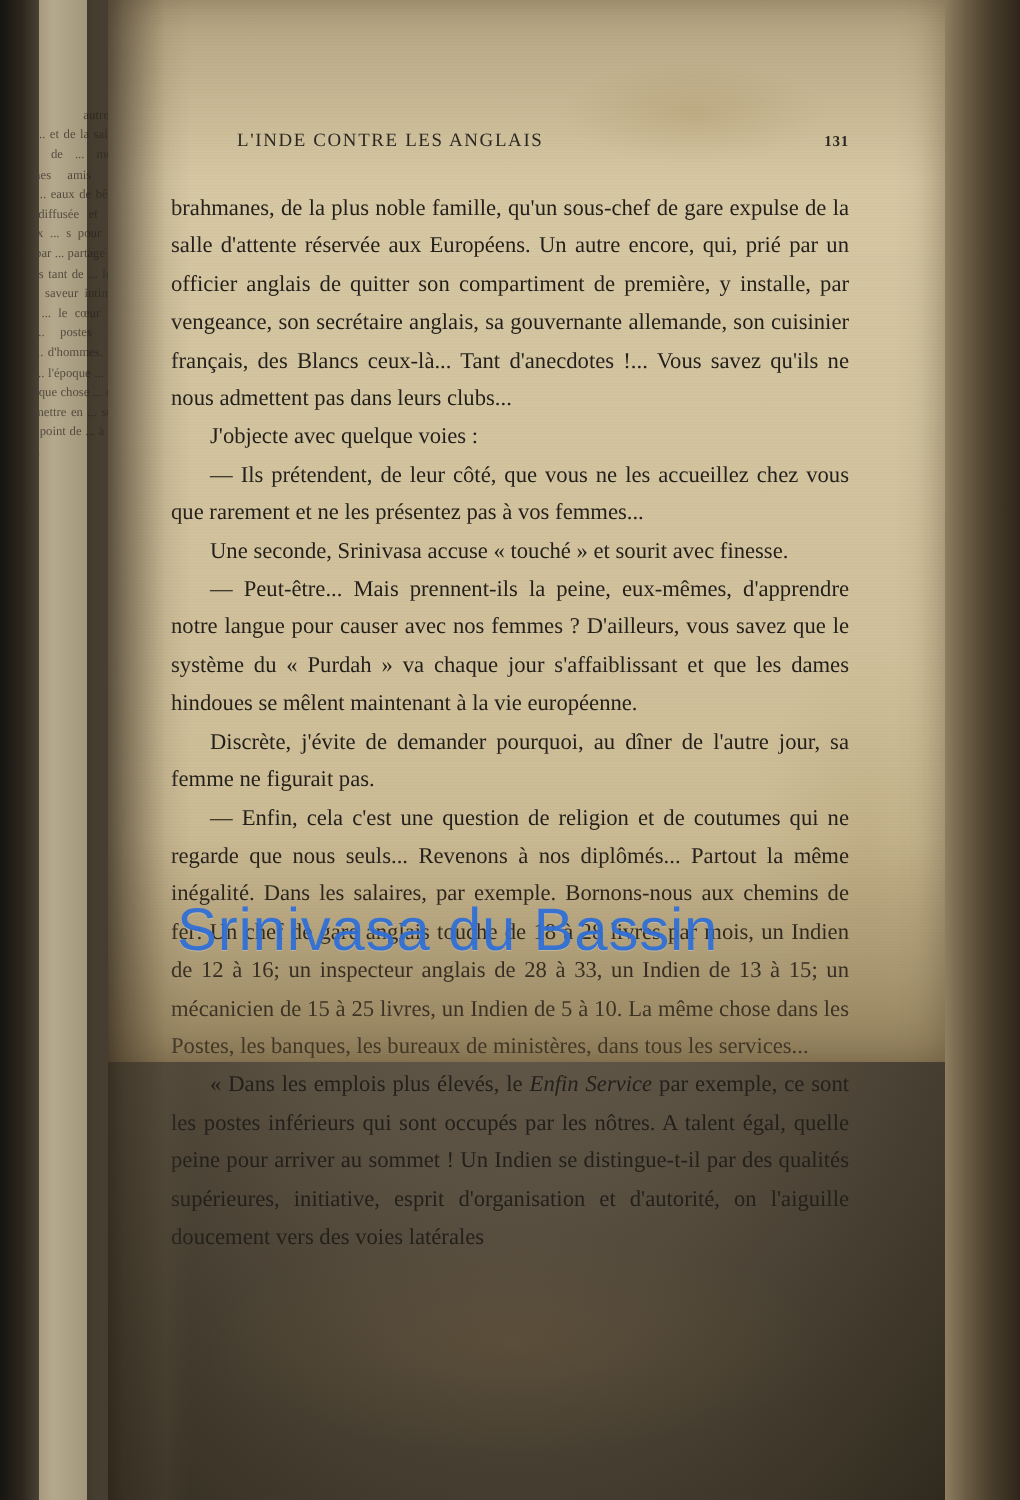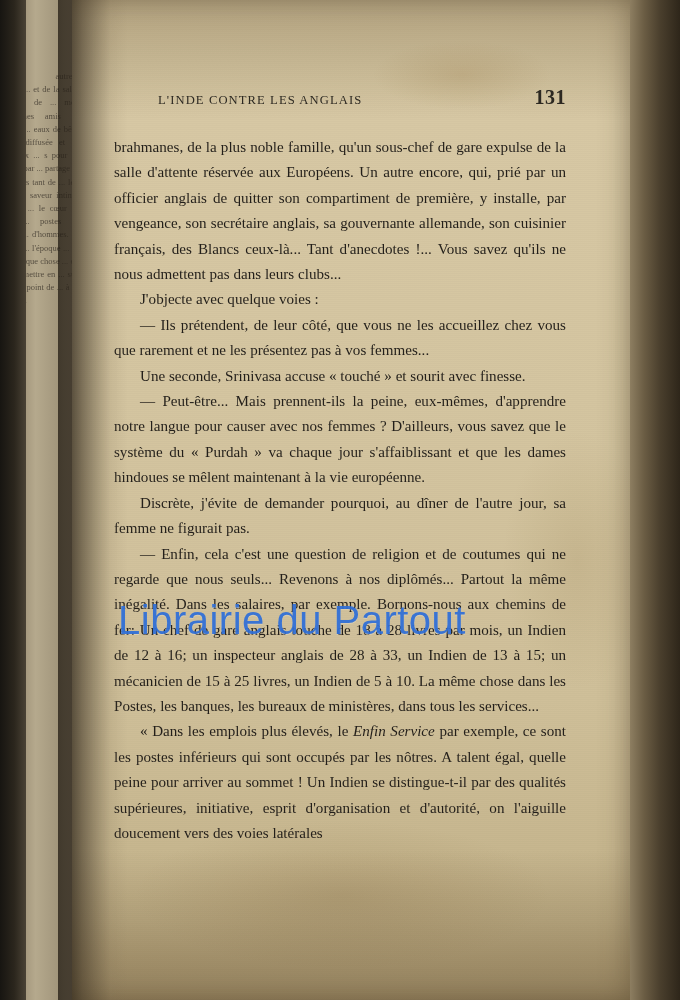--- a/index.html
+++ b/index.html
@@ -66,21 +66,21 @@
     background: linear-gradient(90deg, rgba(30,24,16,0.75) 0%, rgba(60,50,36,0.45) 35%, rgba(120,105,80,0.12) 75%, rgba(0,0,0,0) 100%);
     pointer-events: none;
   }
 
   
   .page {
     position: absolute;
     left: 72px;
     top: 0px;
     width: 560px;
-    height: 1000px;
+    height: 708px;
     background:
       linear-gradient(180deg, #d9cba8 0%, #d7c8a4 12%, #d4c5a0 40%, #cfbf99 70%, #c3b28a 92%, #b5a37b 100%);
     box-shadow: inset -16px 0 28px -12px rgba(70,58,38,0.45),
                 inset 14px 0 34px -10px rgba(50,40,25,0.55);
   }
   
   .page::before {
     content: "";
     position: absolute;
     left: 0; right: 0; top: 0; height: 120px;
@@ -127,21 +127,21 @@
   }
   .rh-title {
     font-size: 12.6px;
     letter-spacing: 1.1px;
     color: #2c2821;
     font-variant: small-caps;
     text-transform: uppercase;
     font-family: "Liberation Serif", serif;
   }
   .rh-page {
-    font-size: 20px;
+    font-size: 10px;
     color: #2c2821;
     font-weight: 700;
     letter-spacing: 0.5px;
   }
 
   .body-text p {
     margin: 0;
     font-size: 15.1px;
     line-height: 25.4px;
     text-align: justify;
@@ -217,14 +217,14 @@
           <p class="indent">« Dans les emplois plus élevés, le <em>Enfin Service</em> par exemple, ce sont les postes inférieurs qui sont occupés par les nôtres. A talent égal, quelle peine pour arriver au sommet ! Un Indien se distingue-t-il par des qualités supérieures, initiative, esprit d'organisation et d'autorité, on l'aiguille doucement vers des voies latérales</p>
         </div>
     </div>
 
     <div class="grain"></div>
   </div>
 
   <div class="gutter-shadow"></div>
   <div class="right-edge"></div>
 
-  <div class="watermark" style="color: rgb(47, 111, 216);">Librairie du Partout</div>
+  <div class="watermark" style="color: rgb(47, 111, 216);">Srinivasa du Bassin</div>
 </div>
 
 </body></html>

